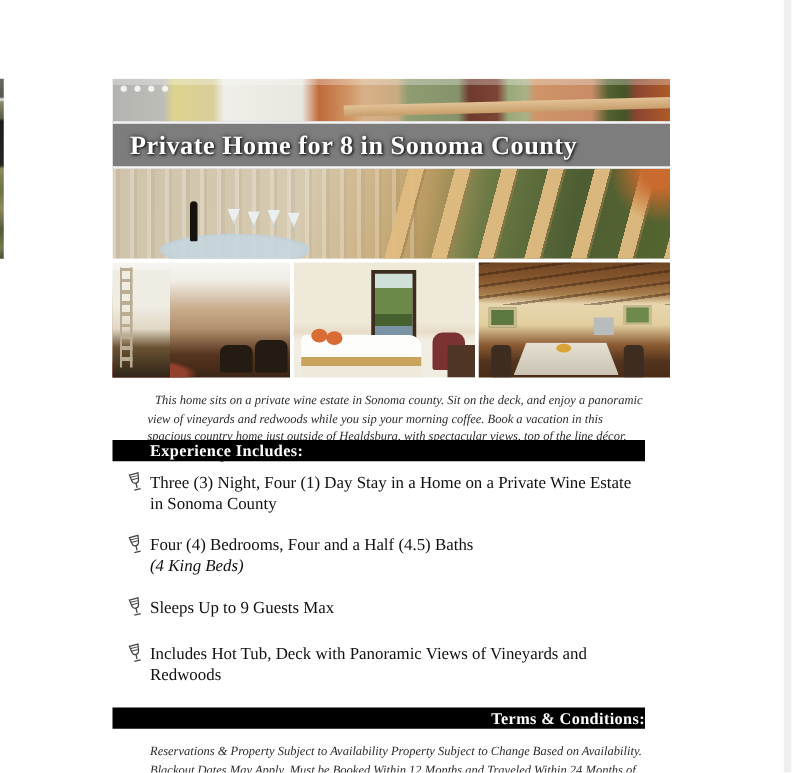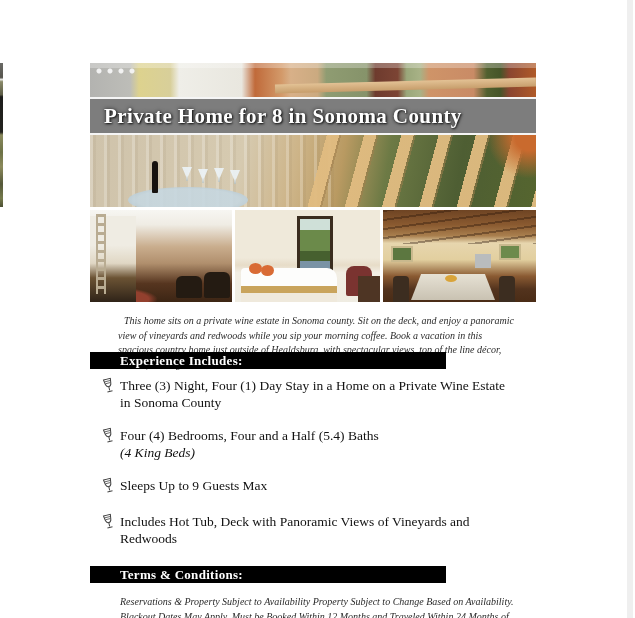--- a/index.html
+++ b/index.html
@@ -164,26 +164,26 @@
   .dining-chair1{left:10px}.dining-chair2{left:116px}
   .dining-fruit{position:absolute;left:62px;bottom:20px;width:12px;height:7px;border-radius:50%;background:#d9a43a;}
 
   
   .description{
     position:absolute;left:28px;top:241px;width:396px;
     font-style:italic;font-size:10px;line-height:14.5px;color:#2a2a2a;
     text-indent:6px;
   }
   .section-bar{
-    position:absolute;left:0;width:356px;height:17px;background:#000000;
+    position:absolute;left:0;width:426px;height:17px;background:#000000;
     color:#ffffff;font-weight:bold;font-size:13px;line-height:17px;
     box-sizing:border-box;padding-left:30px;letter-spacing:.3px;
   }
   .bar-experience{top:289px;}
-  .bar-terms{top:503px;}
+  .bar-terms{top:503px;text-align:right;}
 
   .bullets{position:absolute;left:12px;top:314px;width:410px;}
   .bullet{display:flex;margin-bottom:16px;}
   .bullet-icon{flex:0 0 18px;padding-top:1px;}
   .bullet-icon svg{transform:rotate(-14deg);}
   .bullet-body{width:392px;font-size:13.5px;line-height:17px;color:#111111;}
   .bullet-note{font-style:italic;display:block;}
   .bullet-note:empty{display:none;}
 
   .terms-body{
@@ -270,21 +270,21 @@
 
     <div class="bullet">
       <span class="bullet-icon">
         <svg width="13" height="15" viewBox="0 0 14 16">
             <path d="M3.2 1h7.6l-.8 5.2c-.3 1.9-1.4 3-3 3s-2.7-1.1-3-3L3.2 1z" fill="none" stroke="#444" stroke-width="1.1"></path>
             <path d="M4 3.2h6M4.4 5.4h5.2" stroke="#444" stroke-width=".8"></path>
             <path d="M7 9.2v4.2M4.2 14.6h5.6" stroke="#444" stroke-width="1.1"></path>
           </svg>
       </span>
       <span class="bullet-body">
-        <span>Four (4) Bedrooms, Four and a Half (5.4) Baths</span>
+        <span>Four (4) Bedrooms, Four and a Half (4.5) Baths</span>
         <span class="bullet-note">(4 King Beds)</span>
       </span>
     </div>
 
     <div class="bullet">
       <span class="bullet-icon">
         <svg width="13" height="15" viewBox="0 0 14 16">
             <path d="M3.2 1h7.6l-.8 5.2c-.3 1.9-1.4 3-3 3s-2.7-1.1-3-3L3.2 1z" fill="none" stroke="#444" stroke-width="1.1"></path>
             <path d="M4 3.2h6M4.4 5.4h5.2" stroke="#444" stroke-width=".8"></path>
             <path d="M7 9.2v4.2M4.2 14.6h5.6" stroke="#444" stroke-width="1.1"></path>

